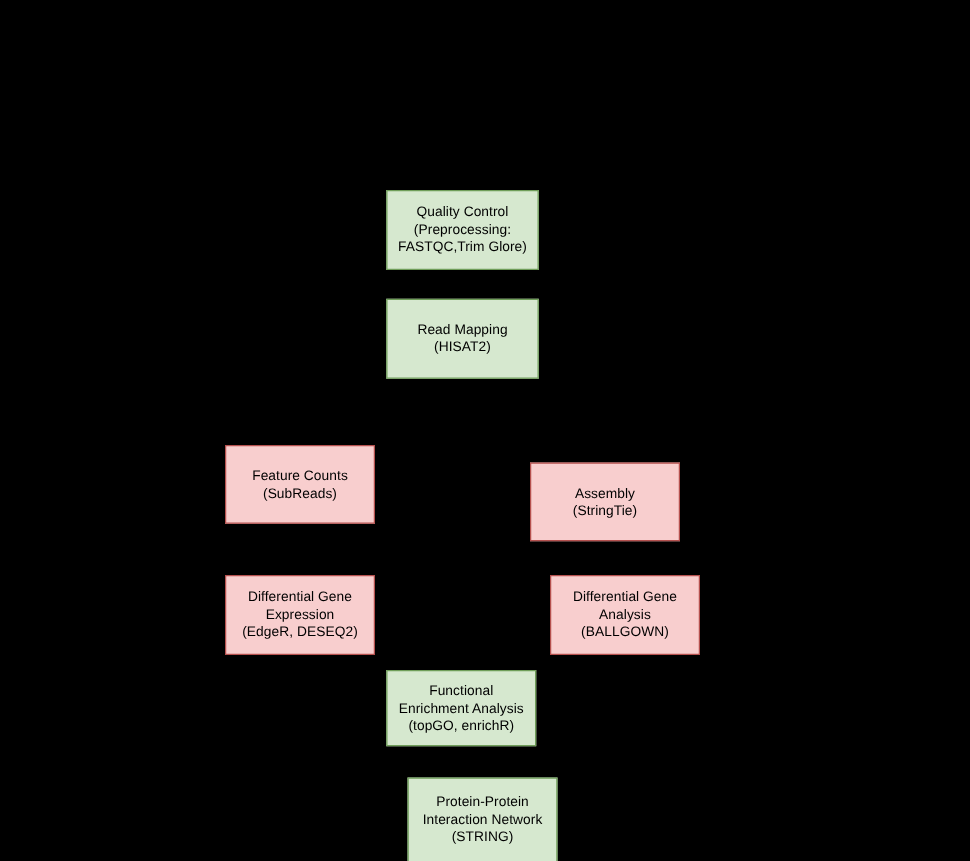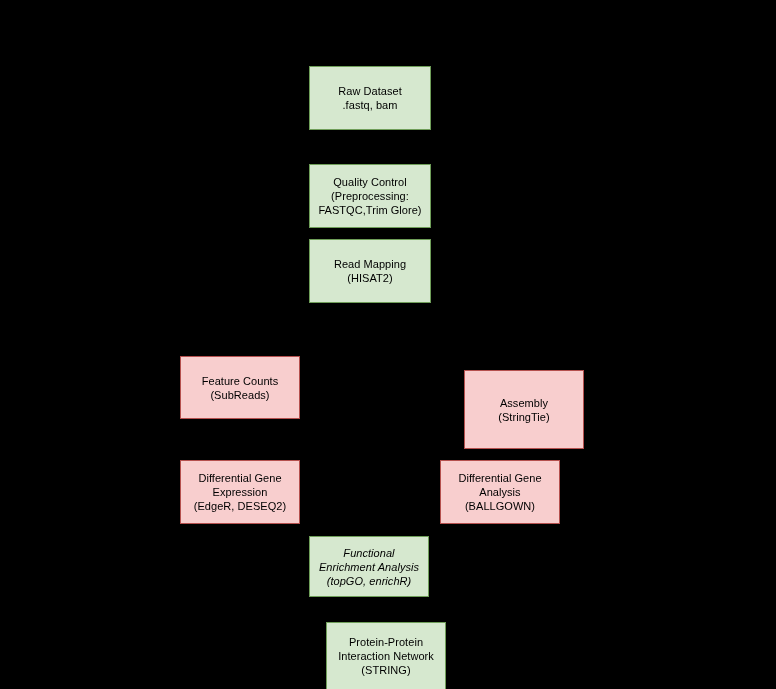--- a/index.html
+++ b/index.html
@@ -94,45 +94,43 @@
 
   <div class="edge-v" style="left:240px; top:524px; height:10px;"></div>
   <div class="edge-v" style="left:500px; top:524px; height:10px;"></div>
   <div class="edge-h" style="left:240px; top:533px; width:261px;"></div>
   <div class="edge-v" style="left:370px; top:533px; height:4px;"></div>
   <div class="edge-stub" style="left:368px; top:534px;"></div>
 
   <div class="edge-v" style="left:370px; top:597px; height:25px;"></div>
   <div class="edge-stub" style="left:368px; top:620px;"></div>
 
-  <div class="node green" style="left:309px; top:66px; width:122px; height:64px;">Raw Dataset
-.fastq, bam</div>
 
-  <div class="node green" style="left:309px; top:152px; width:122px; height:64px;margin-top:12px;">Quality Control
+  <div class="node green" style="left:309px; top:152px; width:122px; height:64px;">Quality Control
 (Preprocessing:
 FASTQC,Trim Glore)</div>
 
   <div class="node green" style="left:309px; top:239px; width:122px; height:64px;text-align:center;">Read Mapping
 (HISAT2)</div>
 
   <div class="node pink" style="left:180px; top:356px; width:120px; height:63px;">Feature Counts
 (SubReads)</div>
 
-  <div class="node pink" style="left:464px; top:370px; width:120px; height:79px;">Assembly
+  <div class="node pink" style="left:424px; top:370px; width:120px; height:63px;">Assembly
 (StringTie)</div>
 
   <div class="node pink" style="left:180px; top:460px; width:120px; height:64px;">Differential Gene
 Expression
 (EdgeR, DESEQ2)</div>
 
   <div class="node pink" style="left:440px; top:460px; width:120px; height:64px;">Differential Gene
 Analysis
 (BALLGOWN)</div>
 
-  <div class="node green" style="left:309px; top:536px; width:120px; height:61px;font-style:italic;">Functional
+  <div class="node green" style="left:309px; top:536px; width:120px; height:61px;">Functional
 Enrichment Analysis
 (topGO, enrichR)</div>
 
   <div class="node green" style="left:326px; top:622px; width:120px; height:68px;">Protein-Protein
 Interaction Network
 (STRING)</div>
 
 </div>
 
 </body></html>

